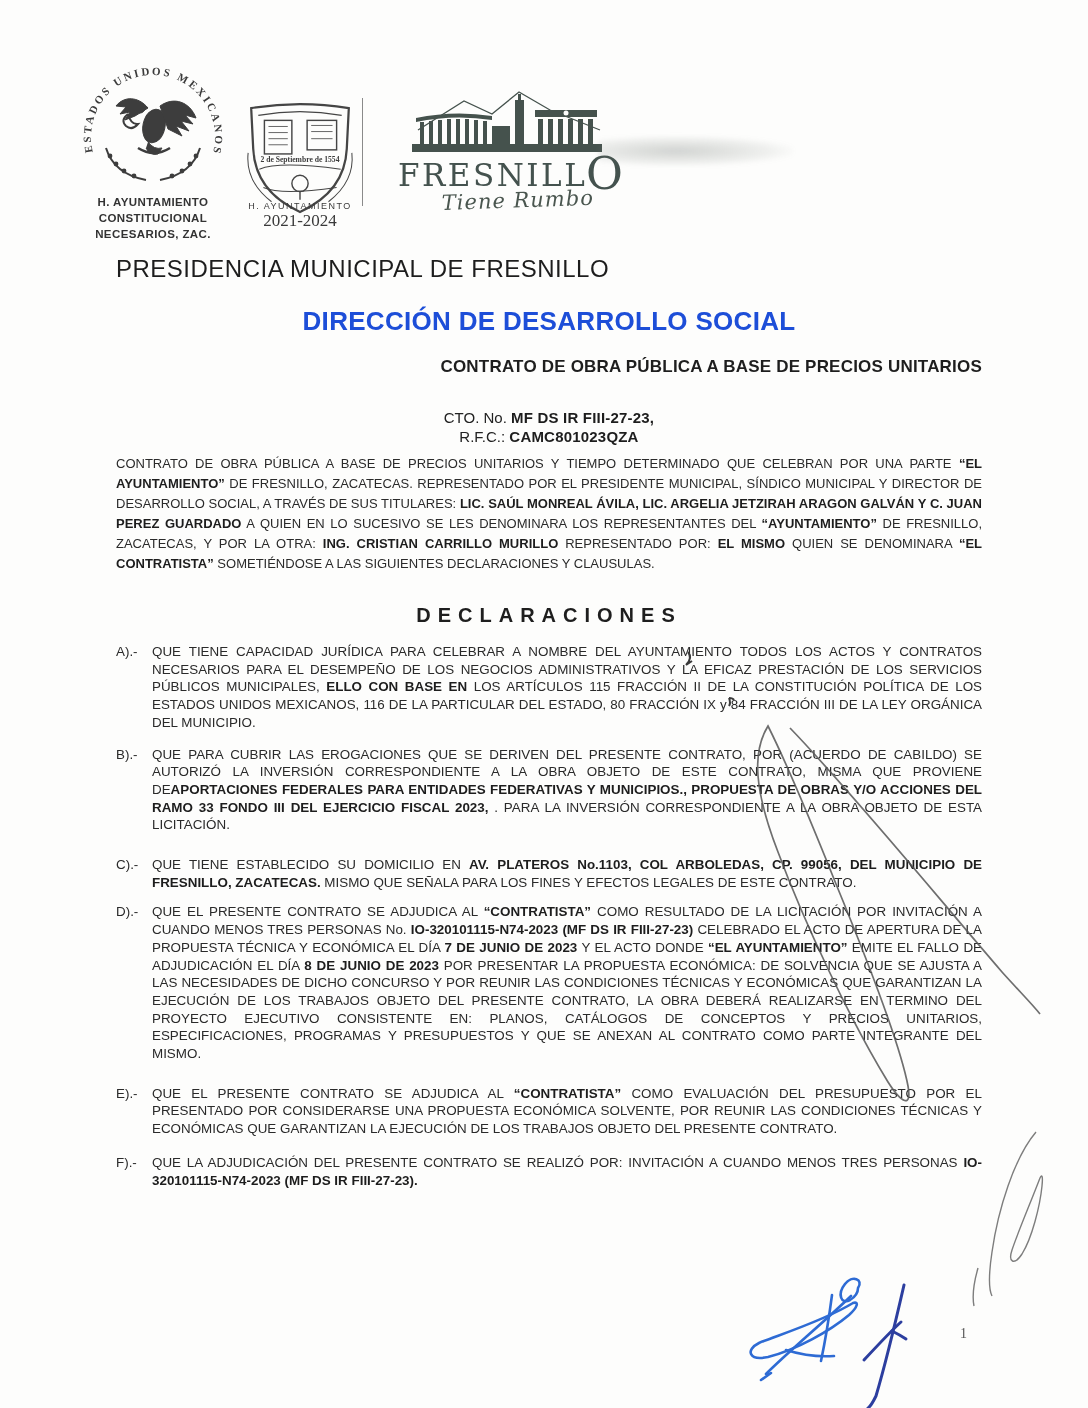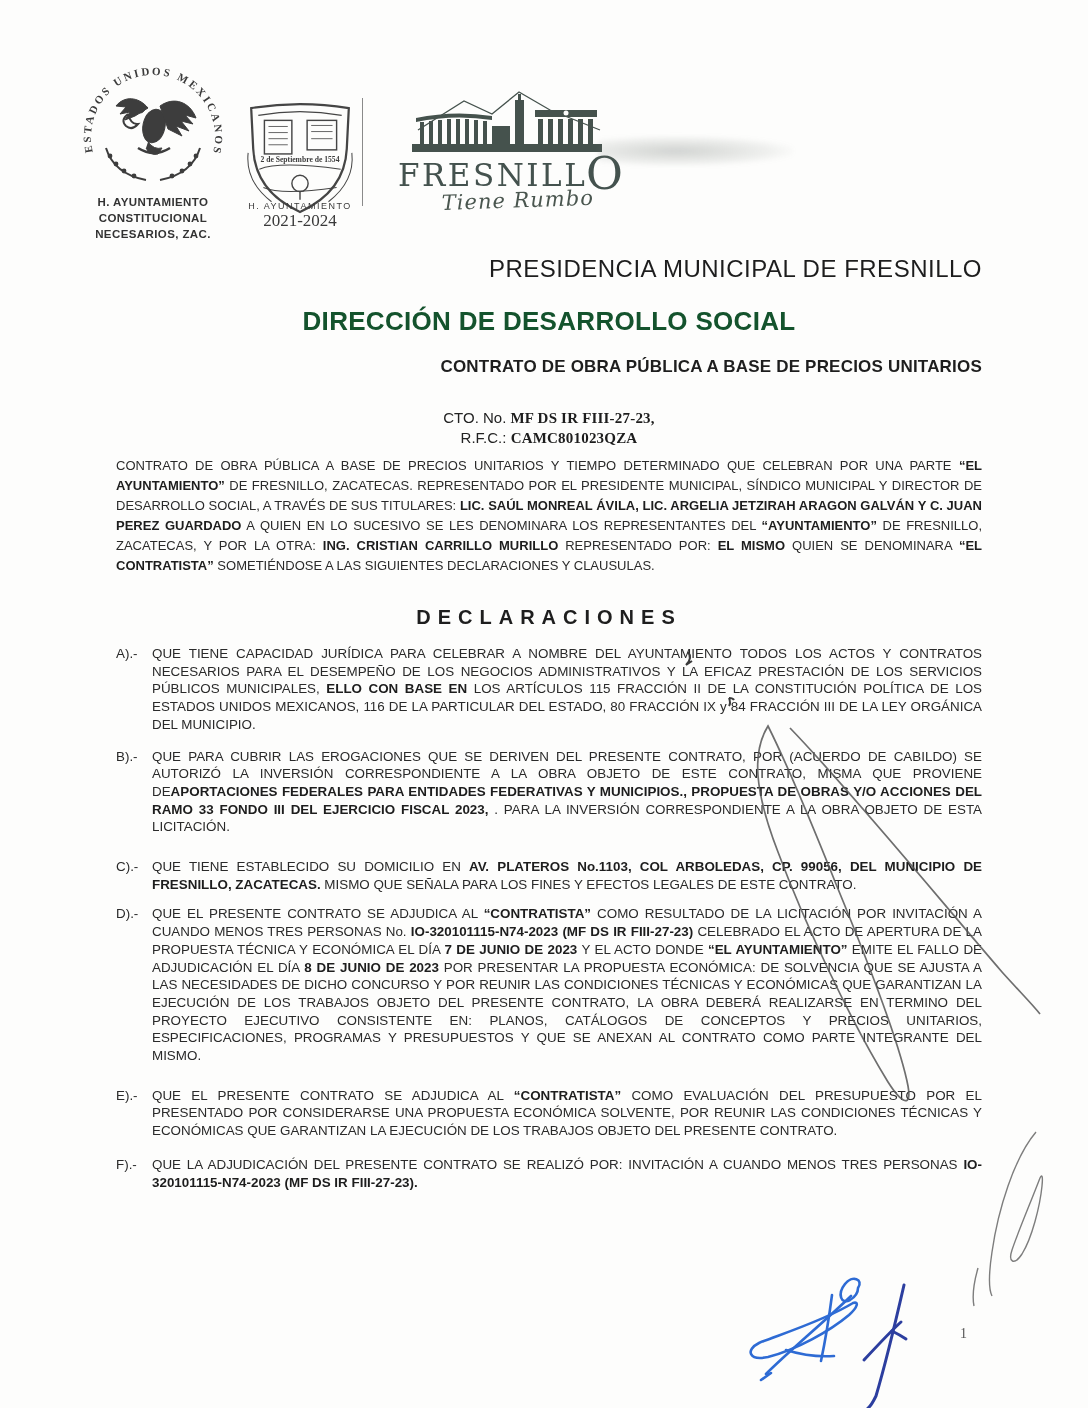--- a/index.html
+++ b/index.html
@@ -17,25 +17,25 @@
     font-size:9px;letter-spacing:1.5px;color:#3a3a3a;}
   .crest-cap2{position:absolute;left:236px;top:211px;width:128px;text-align:center;
     font-size:17px;color:#3a3a3a;font-family:Liberation Serif, serif;}
   .hdr-divider{position:absolute;left:362px;top:98px;width:1px;height:108px;background:#8a8a8a;}
   .brandlogo-wrap{position:absolute;left:376px;top:86px;width:238px;margin-left:16px;}
   .smudge{position:absolute;left:598px;top:136px;width:195px;height:30px;
     background:radial-gradient(ellipse at 40% 50%,rgba(110,118,112,.30),rgba(110,118,112,.10) 55%,transparent 75%);
     filter:blur(2px);}
   
   .doc{position:absolute;left:116px;top:256px;width:866px;}
-  .t1{font-size:24px;line-height:26px;text-align:right;color:#1d1d1d;letter-spacing:.5px;}
-  .t2{font-size:26px;line-height:30px;font-weight:bold;text-align:center;color:#14532d;margin-top:24px;letter-spacing:.3px;}
+  .t1{font-size:24px;line-height:26px;text-align:left;color:#1d1d1d;letter-spacing:.5px;}
+  .t2{font-size:26px;line-height:30px;font-weight:bold;text-align:center;color:#1d4ed8;margin-top:24px;letter-spacing:.3px;}
   .t3{font-size:17px;line-height:20px;font-weight:bold;text-align:right;color:#1e1e1e;margin-top:21px;letter-spacing:.2px;}
   .cto{margin-top:31px;text-align:center;font-size:15px;line-height:19px;color:#222;}
-  .cto b{letter-spacing:.2px;font-family:Liberation Serif, serif;}
+  .cto b{letter-spacing:.2px;}
   .intro{margin-top:8px;font-size:13px;line-height:20px;text-align:justify;}
   .decl-h{margin-top:30px;text-align:center;font-size:20px;font-weight:bold;letter-spacing:7px;color:#1e1e1e;}
   .primera{margin-top:24px;font-size:13.5px;font-weight:bold;color:#1e1e1e;}
   .items{margin-top:16px;}
   .item{display:flex;font-size:13.4px;line-height:17.7px;}
   .item .lbl{width:36px;flex:0 0 36px;}
   .item .txt{flex:1;text-align:justify;}
   .mb-a{margin-bottom:14px}.mb-b{margin-bottom:22px}.mb-c{margin-bottom:12px}
   .mb-d{margin-bottom:22px}.mb-e{margin-bottom:16px}
   b{font-weight:bold;color:#1d1d1d;}

